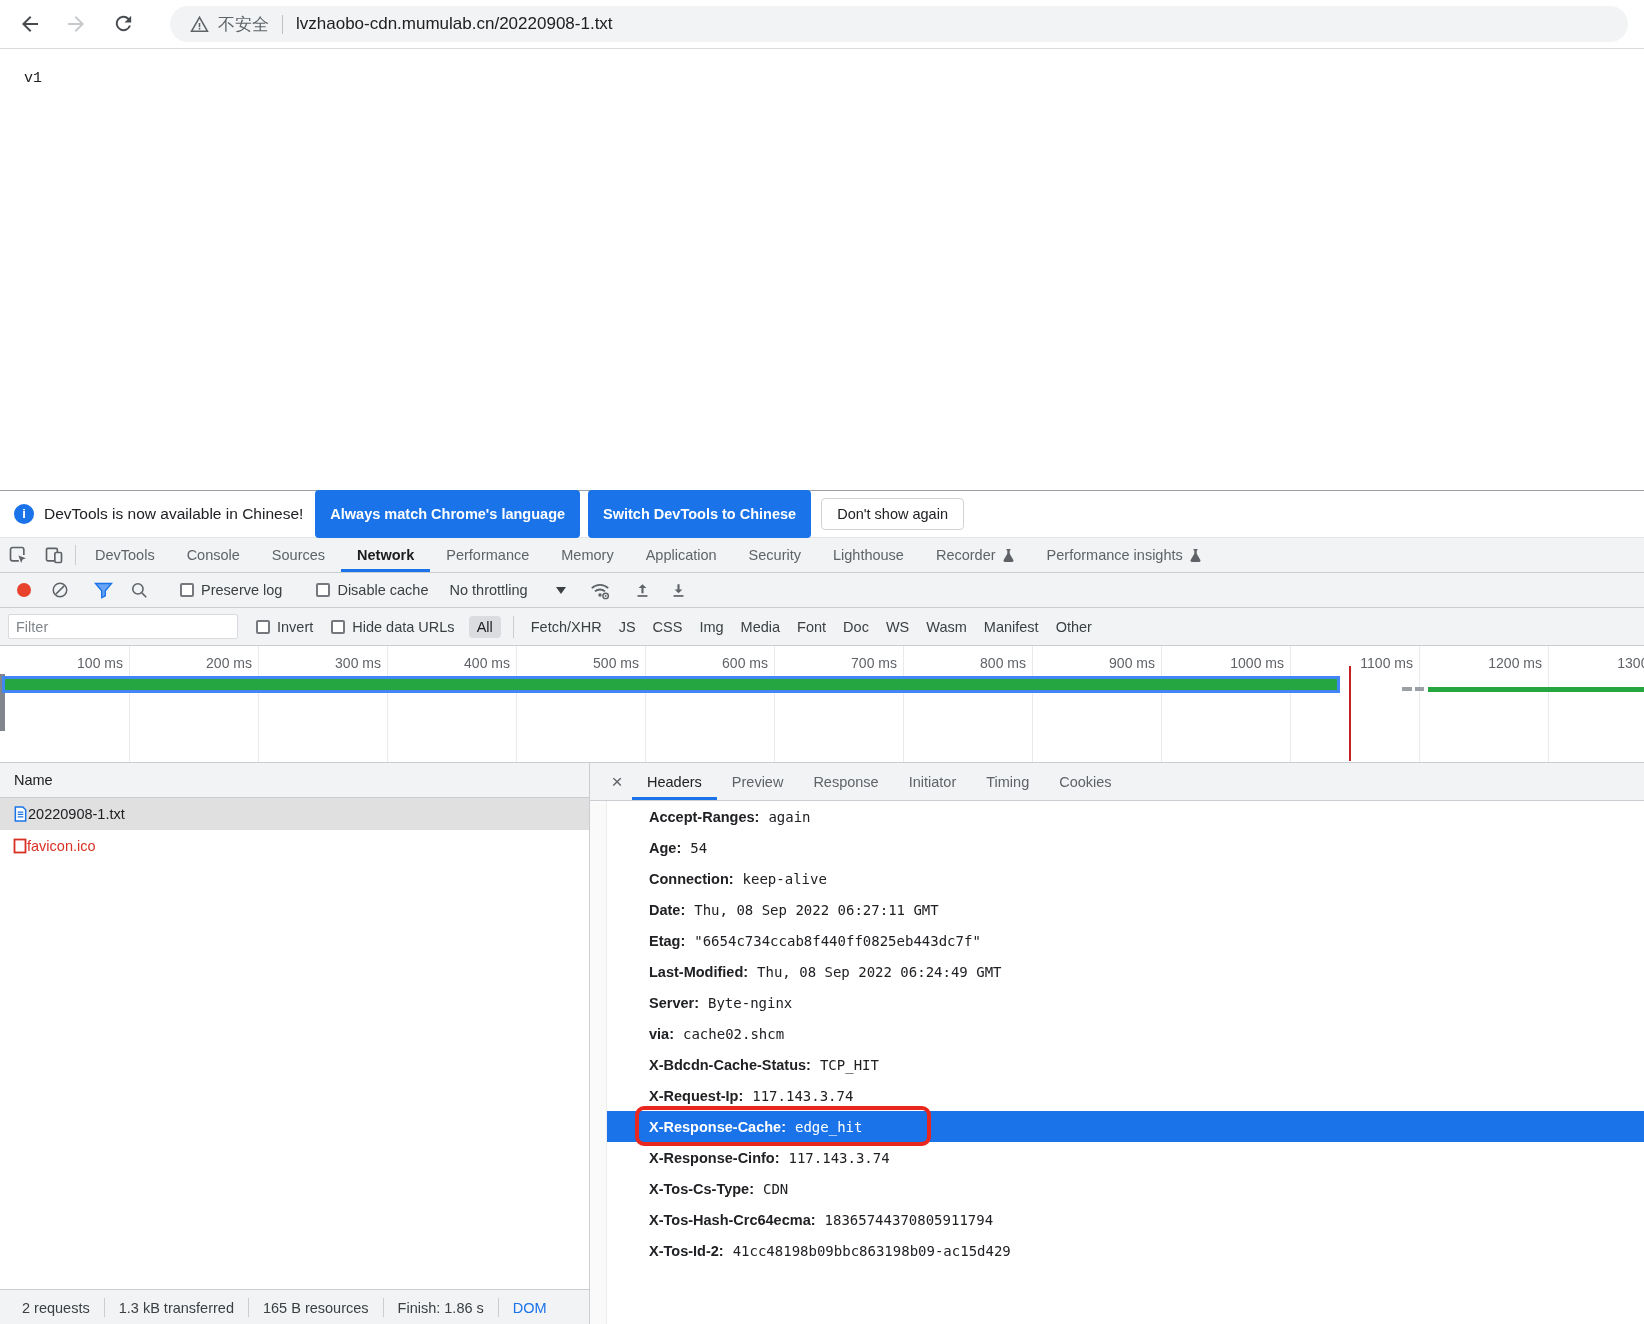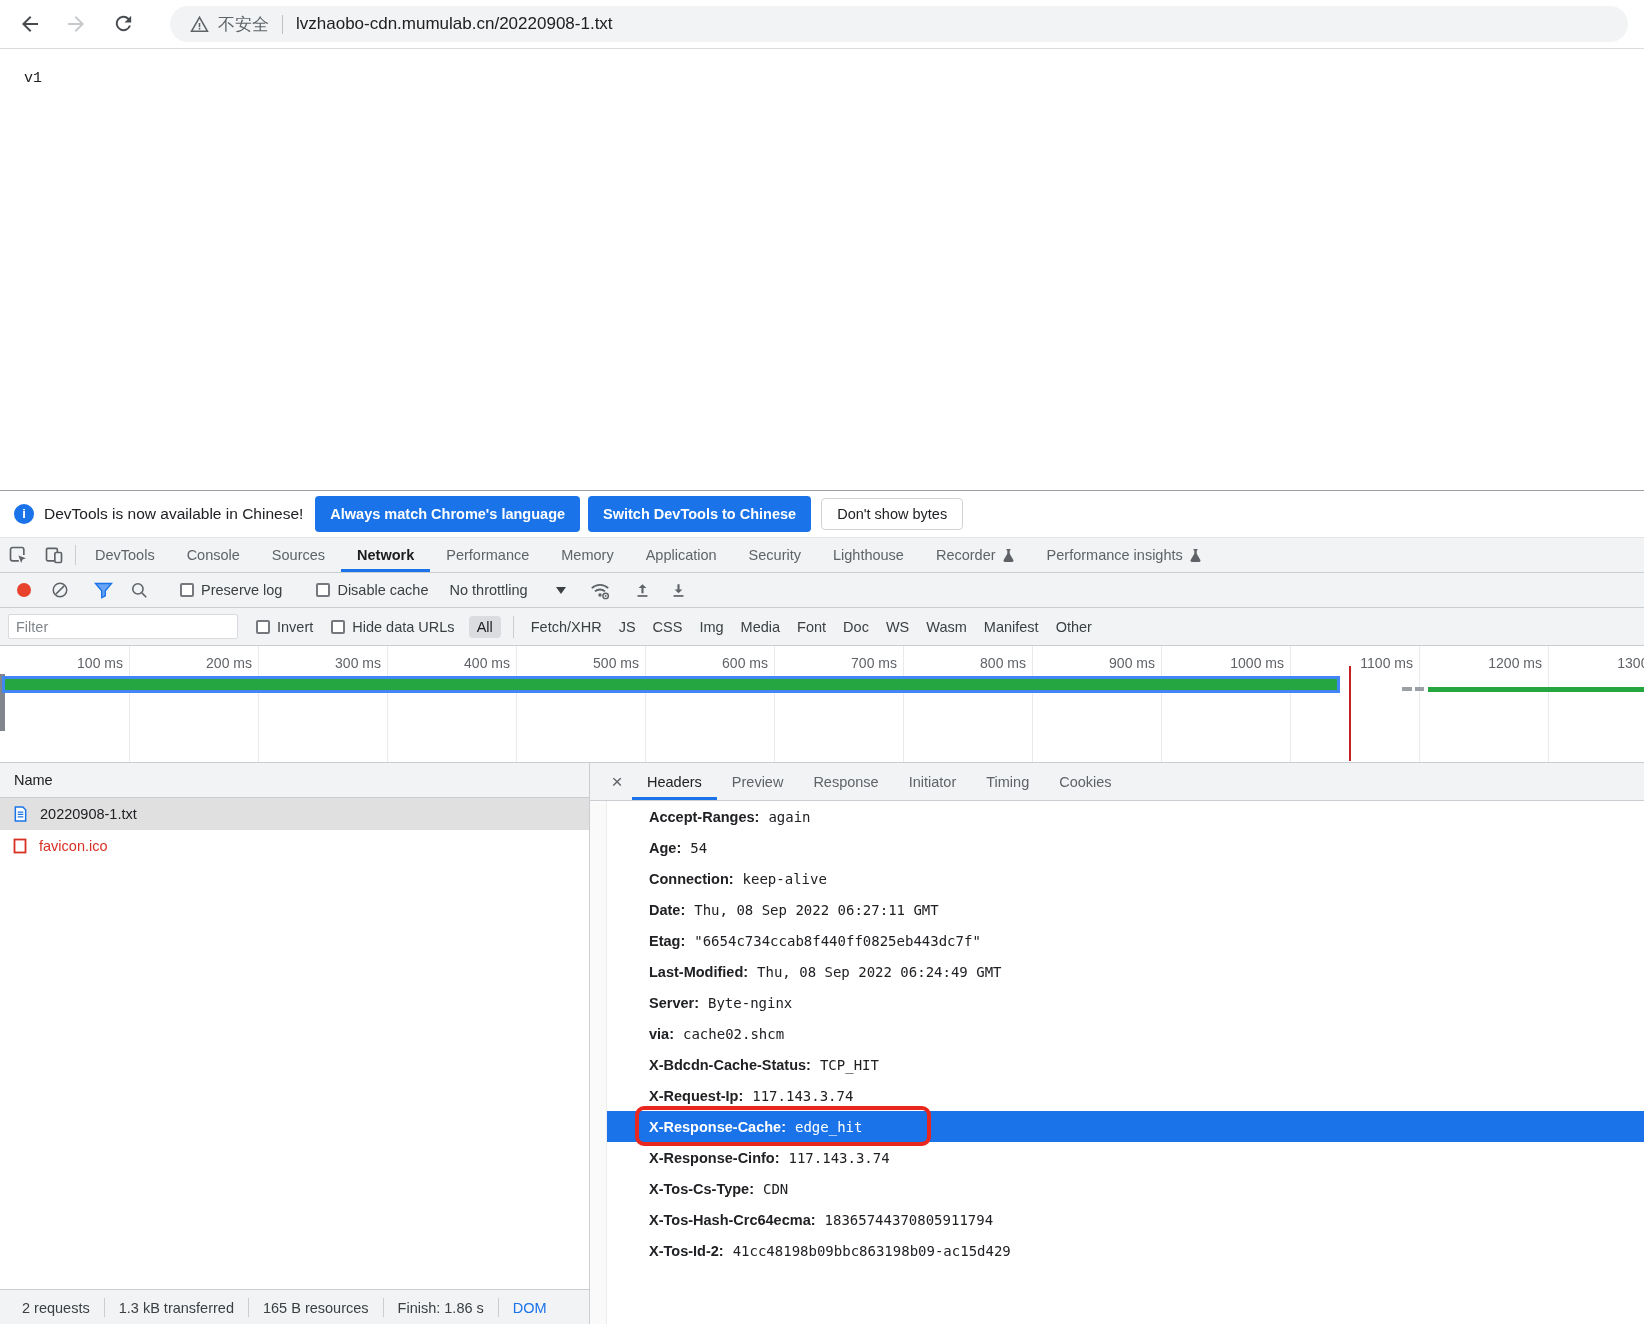--- a/index.html
+++ b/index.html
@@ -11,21 +11,21 @@
   .addr-pill{position:absolute;left:170px;top:6px;right:16px;height:36px;border-radius:18px;background:#f1f3f4;display:flex;align-items:center;padding-left:20px;}
   .sec-label{font-size:17px;color:#5f6368;margin-left:9px;}
   .addr-sep{width:1px;height:19px;background:#bdc1c6;margin:0 13px;}
   .url-text{font-size:17px;color:#202124;}
   .page-text{position:absolute;left:24px;top:70px;font-family:"Liberation Mono",monospace;font-size:15px;color:#202124;}
   
   .devtools{position:absolute;left:0;top:490px;width:1644px;height:834px;background:#fff;border-top:1px solid #9aa0a6;font-size:14.5px;box-sizing:border-box;}
   .notif-bar{height:47px;background:#fff;border-bottom:1px solid #e4e4e4;display:flex;align-items:center;padding-left:14px;box-sizing:border-box;}
   .info-icon{width:20px;height:20px;border-radius:50%;background:#1a73e8;color:#fff;font-size:13px;font-weight:700;line-height:20px;text-align:center;flex:none;}
   .notif-msg{font-size:15.5px;color:#202124;margin-left:10px;}
-  .btn-blue{background:#1a73e8;color:#fff;border:none;border-radius:4px;height:36px;padding:0 15px;font-size:14.5px;font-weight:700;font-family:inherit;margin-left:12px;}
+  .btn-blue{background:#1a73e8;color:#fff;border:none;border-radius:4px;height:48px;padding:0 15px;font-size:14.5px;font-weight:700;font-family:inherit;margin-left:12px;}
   .btn-blue + .btn-blue{margin-left:8px;}
   .btn-plain{background:#fff;color:#202124;border:1px solid #d0d3d6;border-radius:4px;height:32px;padding:0 15px;font-size:14.5px;font-family:inherit;margin-left:10px;}
   .tabbar{height:35px;background:#f1f3f4;border-bottom:1px solid #cacdd1;display:flex;align-items:stretch;box-sizing:border-box;}
   .icon-btn{display:flex;align-items:center;justify-content:center;width:36px;flex:none;}
   .vsep{width:1px;background:#cacdd1;margin:7px 3px;flex:none;}
   .dt-tab{display:flex;align-items:center;gap:6px;padding:0 16px;color:#5f6368;white-space:nowrap;}
   .dt-tab.active{color:#1b1c1e;font-weight:700;box-shadow:inset 0 -3px 0 #1a73e8;}
   .nettoolbar{height:35px;background:#f1f3f4;border-bottom:1px solid #cacdd1;display:flex;align-items:center;box-sizing:border-box;}
   .cb{width:14px;height:14px;border:2px solid #75797d;border-radius:2px;background:#fff;flex:none;box-sizing:border-box;}
   .tool-label{margin-left:7px;color:#3c4043;white-space:nowrap;}
@@ -41,21 +41,21 @@
   .ruler-label{position:absolute;top:9px;width:70px;text-align:right;font-size:14px;color:#5f6368;}
   .ov-handle{position:absolute;left:0;top:28px;width:5px;height:57px;background:#80868b;}
   .ov-bar{position:absolute;top:30px;height:17px;box-sizing:border-box;}
   .ov-marker{position:absolute;top:20px;width:2px;height:95px;}
   .ov-dash{position:absolute;top:41px;height:4px;background:#9aa0a6;}
   .ov-line2{position:absolute;top:41px;height:5px;}
   
   .split{position:relative;height:562px;display:flex;}
   .left-panel{width:590px;flex:none;border-right:1px solid #cacdd1;position:relative;background:#fff;box-sizing:border-box;overflow:hidden;}
   .lp-header{height:35px;background:#f1f3f4;border-bottom:1px solid #cacdd1;display:flex;align-items:center;padding-left:14px;color:#202124;box-sizing:border-box;}
-  .req-row{height:32px;display:flex;align-items:center;padding-left:13px;gap:12px;color:#202124;}
+  .req-row{height:32px;display:flex;align-items:center;padding-left:13px;gap:0;color:#202124;}
   .req-row.selected{background:#e0e0e0;}
   .req-row.error{color:#d93025;}
   .lp-status{position:absolute;left:0;right:0;bottom:0;height:36px;background:#f1f3f4;border-top:1px solid #cacdd1;display:flex;align-items:center;padding-left:22px;box-sizing:border-box;white-space:nowrap;overflow:hidden;}
   .st-sep{width:1px;height:19px;background:#cacdd1;margin:0 14px;flex:none;}
   .dom-link{color:#1a73e8;}
   .right-panel{flex:1;position:relative;background:#fff;overflow:hidden;}
   .rp-gutter{position:absolute;left:0;top:38px;bottom:0;width:17px;background:#fafafa;border-right:1px solid #ececec;box-sizing:border-box;}
   .rp-tabs{height:38px;background:#f1f3f4;border-bottom:1px solid #cacdd1;display:flex;align-items:stretch;padding-left:12px;box-sizing:border-box;}
   .close-btn{width:30px;display:flex;align-items:center;justify-content:center;font-size:19px;color:#5f6368;}
   .rp-tab{display:flex;align-items:center;padding:0 15px;color:#5f6368;white-space:nowrap;}
@@ -100,21 +100,21 @@
 
 <div class="page-text">v1</div>
 
 <div class="devtools">
 
   <div class="notif-bar">
     <span class="info-icon">i</span>
     <span class="notif-msg">DevTools is now available in Chinese!</span>
     <button class="btn-blue">Always match Chrome's language</button>
     <button class="btn-blue">Switch DevTools to Chinese</button>
-    <button class="btn-plain">Don't show bytes</button>
+    <button class="btn-plain">Don't show again</button>
   </div>
 
   <div class="tabbar">
     <span class="icon-btn">
       <svg width="20" height="20" viewBox="0 0 24 24">
           <path d="M13 19H5.5A2.5 2.5 0 0 1 3 16.5v-11A2.5 2.5 0 0 1 5.5 3h11A2.5 2.5 0 0 1 19 5.5V12" fill="none" stroke="#5f6368" stroke-width="2"></path>
           <path d="M12.5 12.5l9 3.4-4 1.6-1.7 4z" fill="#5f6368"></path>
         </svg>
     </span>
     <span class="icon-btn">

